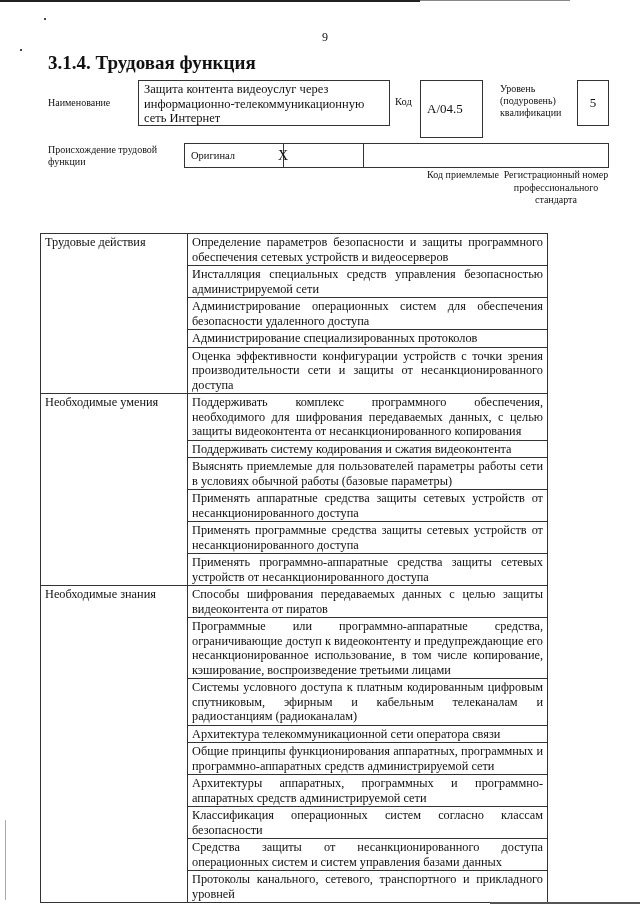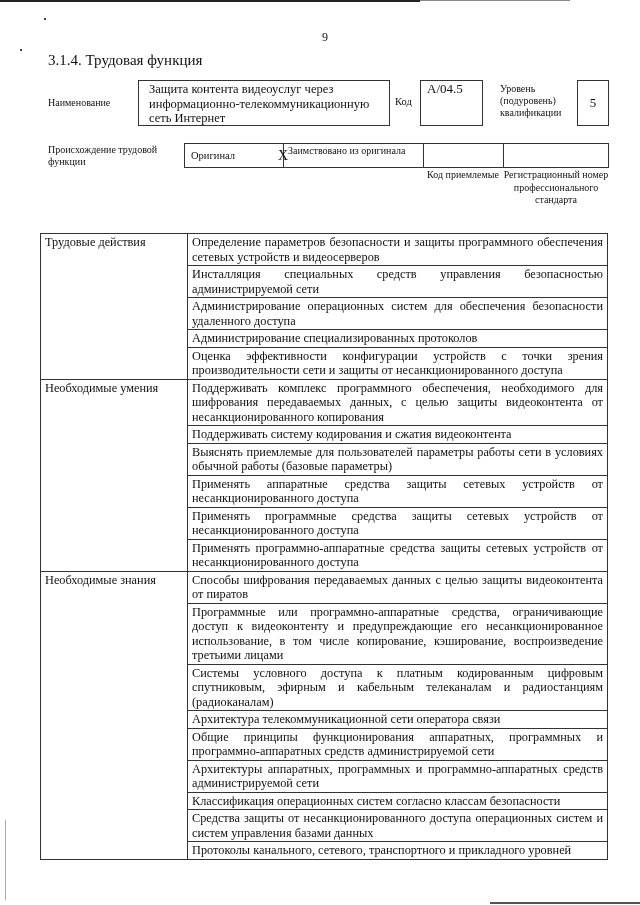--- a/index.html
+++ b/index.html
@@ -4,42 +4,42 @@
 <style>
   html, body { margin:0; padding:0; }
   body {
     width:640px; height:905px; background:#ffffff; position:relative; overflow:hidden;
     font-family:"Liberation Serif", "DejaVu Serif", serif; color:#111;
   }
   .topline { position:absolute; left:0; top:0; width:420px; height:2px; background:#222; }
   .topline2 { position:absolute; left:420px; top:0; width:150px; height:1px; background:#888; }
   .dot { position:absolute; width:2px; height:2px; background:#444; }
   .pagenum { position:absolute; left:322px; top:30px; font-size:12px; }
-  .section-title { position:absolute; left:48px; top:52px; font-size:15px; font-weight:normal; }
+  .section-title { position:absolute; left:48px; top:52px; font-size:19px; font-weight:bold; }
   .lbl-small { position:absolute; font-size:10px; line-height:12px; }
   .box { position:absolute; border:1px solid #333; box-sizing:border-box; }
-  .name-box { left:138px; top:80px; width:252px; height:46px; font-size:12.5px; line-height:14.5px; padding:1px 10px; }
+  .name-box { left:138px; top:80px; width:252px; height:46px; font-size:12.5px; line-height:14.5px; padding:1px 5px; }
   .code-lbl { left:395px; top:96px; font-size:10.5px; position:absolute; }
-  .code-box { left:420px; top:80px; width:63px; height:46px; font-size:13px; display:flex; padding-left:6px; }
+  .code-box { left:420px; top:80px; width:63px; height:58px; font-size:13px; display:flex; align-items:center; padding-left:6px; }
   .level-lbl { left:490px; top:83px; }
   .level-box { left:577px; top:80px; width:32px; height:46px; font-size:13px; display:flex; align-items:center; justify-content:center; }
   .origin-lbl { left:48px; top:144px; }
   .origin-table { position:absolute; left:184px; top:143px; width:425px; height:25px; border:1px solid #333; box-sizing:border-box; display:flex; }
   .origin-table > div { border-right:1px solid #333; box-sizing:border-box; height:100%; }
   .origin-table > div:last-child { border-right:none; }
   .oc1 { width:99px; display:flex; align-items:center; padding-left:6px; font-size:10.5px;gap:29px; }
   .oc1 .x { margin-left:14px; font-size:14px; }
   .oc2 { width:140px; font-size:10px; line-height:11px; padding:1px 4px; }
   .oc3 { width:80px; }
   .oc4 { flex:1; }
   .caption { position:absolute; font-size:10px; line-height:12.5px; text-align:center; }
   .cap-code { left:423px; top:169px; width:80px; }
   .cap-reg { left:503px; top:169px; width:106px; }
 
-  .main-table { position:absolute; left:40px; top:233px; width:568px; border-collapse:collapse; table-layout:fixed; font-size:12.3px; line-height:14.5px;padding-left:32px; }
+  .main-table { position:absolute; left:40px; top:233px; width:508px; border-collapse:collapse; table-layout:fixed; font-size:12.3px; line-height:14.5px;padding-left:32px; }
   .main-table td { border:1px solid #333; vertical-align:top; padding:1px 4px; }
   .main-table td.head { width:138px; }
   .main-table td.body { text-align:justify; text-align-last:left;margin-left:20px; }
   .left-edge { position:absolute; left:5px; top:820px; width:1px; height:80px; background:#aaa; }
   .bottom-line { position:absolute; left:490px; top:902px; width:150px; height:2px; background:#555; }
 </style>
 </head>
 <body>
 
 <div class="topline"></div>
@@ -60,21 +60,20 @@
 <div class="box level-box">
     <span>5</span>
   </div>
 
 <div class="lbl-small origin-lbl" style="width:130px;">Происхождение трудовой функции</div>
 <div class="origin-table">
   <div class="oc1">
     <span>Оригинал</span>
     <span class="x">X</span>
   </div>
-  <div class="oc2">Заимствовано из оригинала</div>
   <div class="oc3"></div>
   <div class="oc4"></div>
 </div>
 <div class="caption cap-code">Код приемлемые</div>
 <div class="caption cap-reg">Регистрационный номер профессионального стандарта</div>
 
 <table class="main-table">
   <tbody id="main-tbody">
       <tr>
         <td class="head" rowspan="5">Трудовые действия</td>

